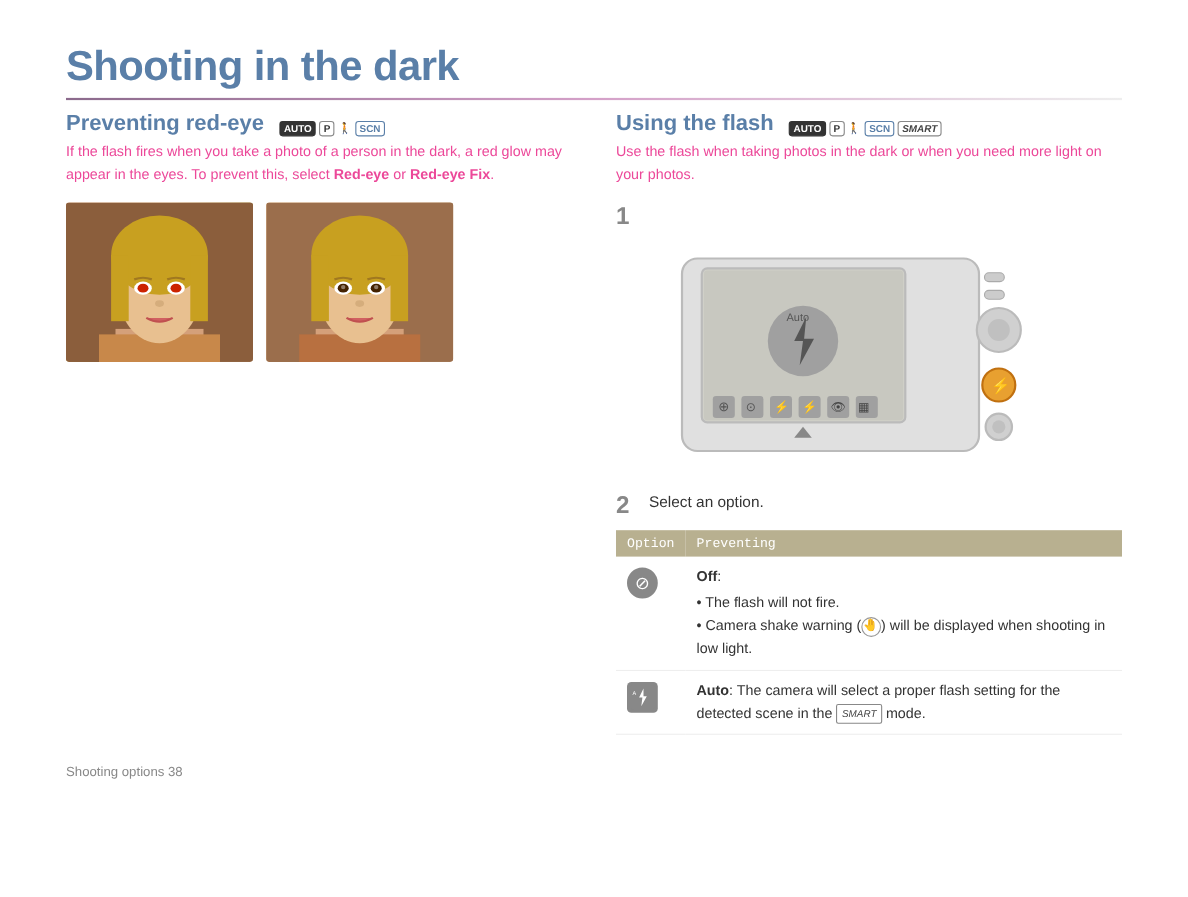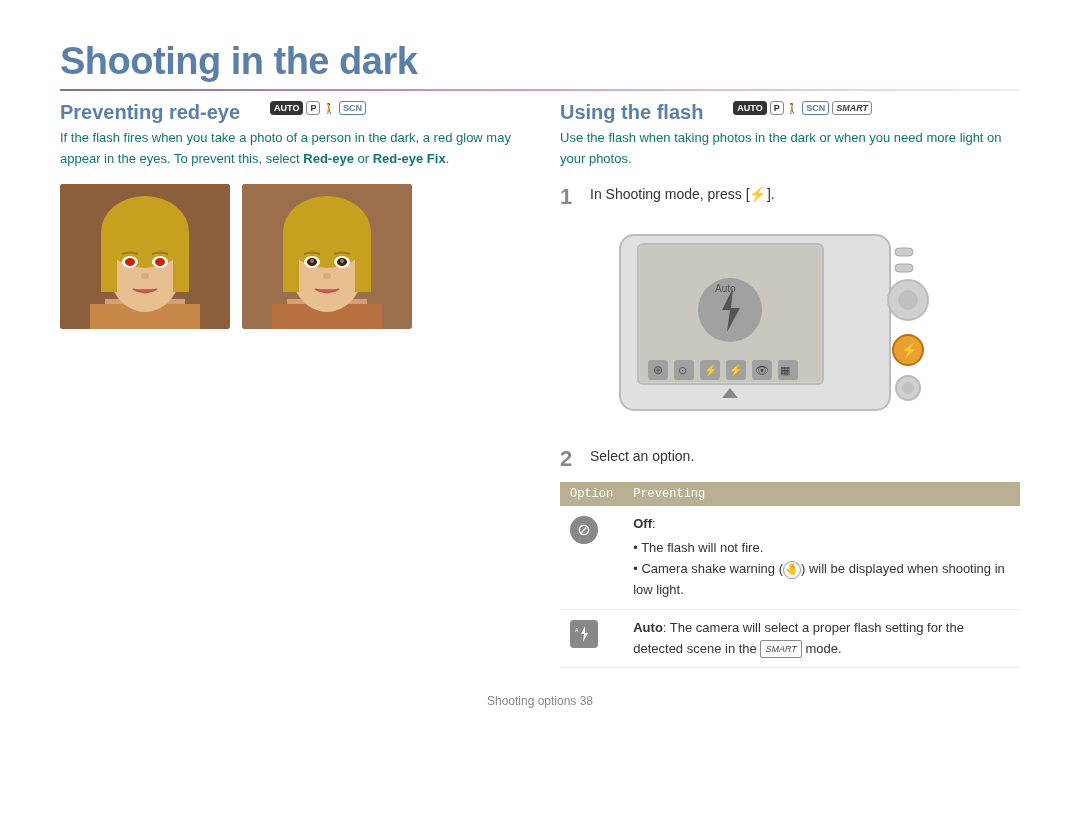--- a/index.html
+++ b/index.html
@@ -42,22 +42,22 @@
     }
     .col-left, .col-right {
       flex: 1;
     }
     .section-title {
       font-size: 20px;
       font-weight: bold;
       color: #5a7fa8;
       margin-bottom: 4px;
       display: flex;
-      align-items: flex-start;
-      gap: 24px;
+      align-items: flex-end;
+      gap: 8px;
     }
     .mode-badges {
       display: inline-flex;
       align-items: center;
       gap: 3px;
       margin-left: 6px;
     }
     .badge {
       font-size: 9px;
       font-weight: bold;
@@ -70,21 +70,21 @@
     .badge-auto {
       background: #333;
       color: #fff;
       border-color: #333;
     }
     .badge-p { color: #333; background: transparent; border-color: #888; }
     .badge-scn { color: #5a7fa8; border-color: #5a7fa8; background: transparent; }
     .badge-smart { color: #444; border-color: #888; background: transparent; font-style: italic; }
     .section-desc {
       font-size: 13px;
-      color: #0f766e;
+      color: #ec4899;
       line-height: 1.6;
       margin-bottom: 14px;
     }
     .section-desc strong { font-weight: bold; }
     .photo-row {
       display: flex;
       gap: 12px;
       margin-top: 10px;
     }
     .photo-placeholder {
@@ -207,21 +207,21 @@
       font-size: 11px;
       color: #555;
       border: 1px solid #999;
       border-radius: 50%;
       width: 18px;
       height: 18px;
       justify-content: center;
       vertical-align: middle;
     }
     .footer {
-      text-align: center;
+      text-align: left;
       font-size: 12px;
       color: #888;
       margin-top: 12px;
       padding-top: 8px;
     }
   </style>
 </head>
 <body>
 
 <div class="page">
@@ -319,21 +319,20 @@
           <span class="badge badge-p">P</span>
           <span style="font-size:10px;color:#888;">🚶</span>
           <span class="badge badge-scn">SCN</span>
           <span class="badge badge-smart"><em>S</em>MART</span>
         </span>
       </div>
       <p class="section-desc">Use the flash when taking photos in the dark or when you need more light on your photos.</p>
 
       <div class="step">
         <span class="step-num">1</span>
-        <span class="step-text">In Shooting mode, press [⚡].</span>
       </div>
 
       <div class="camera-diagram">
         <svg width="360" height="210" viewBox="0 0 360 210" xmlns="http://www.w3.org/2000/svg">
 
           <rect x="30" y="15" width="270" height="175" rx="14" ry="14" fill="#e0e0e0" stroke="#bbb" stroke-width="2"></rect>
 
           <rect x="48" y="24" width="185" height="140" rx="5" ry="5" fill="#d0d0c8" stroke="#bbb" stroke-width="2"></rect>
 
           <rect x="50" y="26" width="181" height="136" rx="3" fill="#c8c8c0"></rect>

